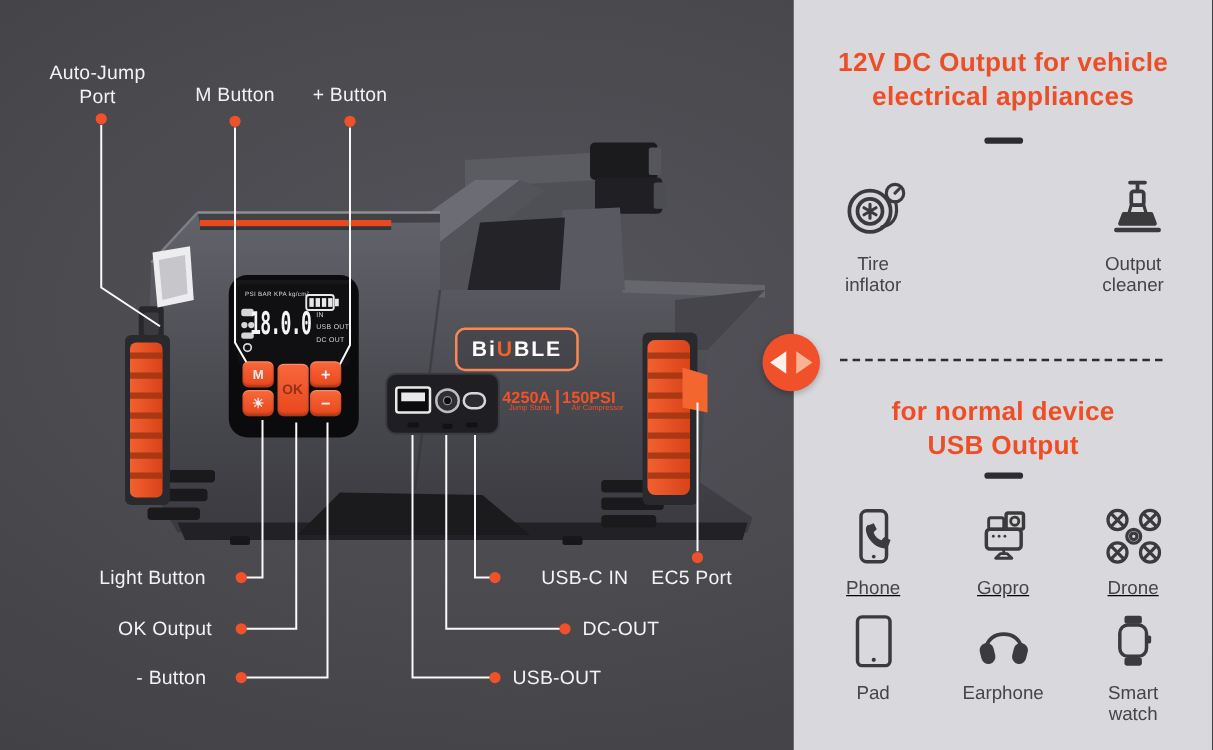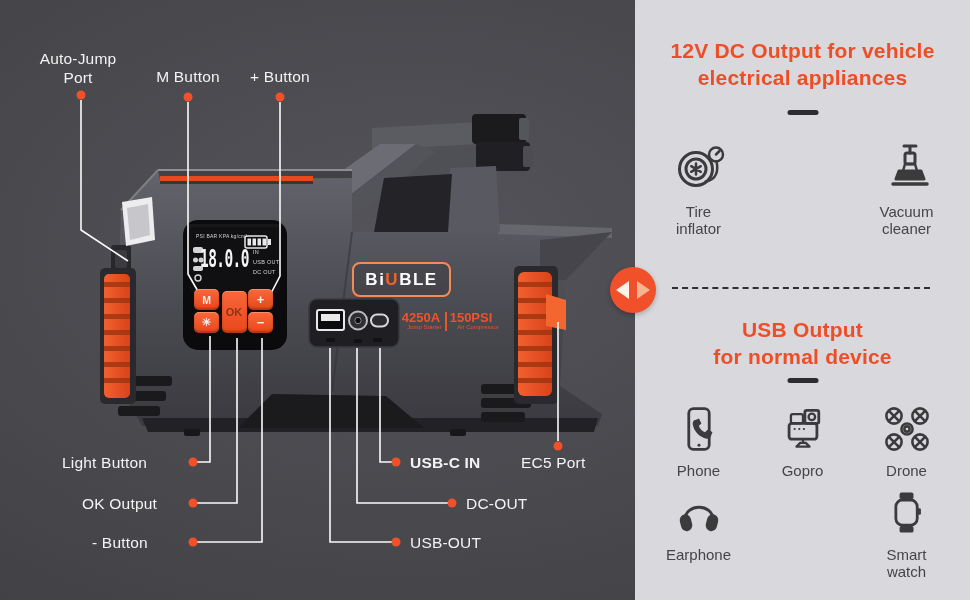--- a/index.html
+++ b/index.html
@@ -9,40 +9,40 @@
     font-family:"Liberation Sans",sans-serif;
     background:radial-gradient(ellipse at 42% 42%, #54545a 0%, #48484d 55%, #3e3e43 100%);
   }
   .abs{position:absolute;}
   
   .callout{
     position:absolute;color:#f3f3f4;font-size:15.5px;line-height:19px;
     letter-spacing:.2px;
   }
   .c-center{text-align:center;}
-  .c-right{text-align:left;}
+  .c-right{text-align:center;}
   
   .micro{
     position:absolute;color:#d6d6da;font-size:10px;white-space:nowrap;
     transform:scale(.5);transform-origin:0 0;letter-spacing:.5px;
   }
   #lcd-reading{
     position:absolute;left:200px;top:244px;color:#f4f4f6;
     font-family:"DejaVu Sans Mono",monospace;font-weight:bold;font-size:25px;
     letter-spacing:-1px;transform:scaleX(.58);transform-origin:0 0;white-space:nowrap;
   }
   .dev-btn{
     position:absolute;display:flex;align-items:center;justify-content:center;
     background:linear-gradient(180deg,#f8683a,#e8461c);border-radius:5px;
     color:#eeeef0;font-size:10.5px;font-weight:bold;
     box-shadow:inset 0 1px 0 rgba(255,255,255,.25), inset 0 -2px 2px rgba(0,0,0,.25);
   }
   #btn-ok{color:#8f3318;font-size:11px;}
   #logo-plate{
-    position:absolute;left:352px;top:262px;width:99px;height:35px;
+    position:absolute;left:364px;top:262px;width:99px;height:35px;
     border:2.5px solid #f58a56;border-radius:8px;background:rgba(12,12,14,.15);
     display:flex;align-items:center;justify-content:center;
     color:#fdfdfd;font-weight:bold;font-size:17px;letter-spacing:1.5px;
   }
   #logo-plate .accent{color:#f0622c;}
   #spec-block{
     position:absolute;left:398px;top:311px;width:96px;height:28px;
     display:flex;align-items:flex-start;color:#f0522a;
   }
   .spec-col{width:46px;text-align:center;}
@@ -289,21 +289,21 @@
       <div class="spec-sub">Air Compressor</div>
     </div>
   </div>
 
   <div class="callout c-center" style="left:30px;top:49px;width:96px;">Auto-Jump Port</div>
   <div class="callout c-center" style="left:148px;top:67px;width:80px;">M Button</div>
   <div class="callout c-center" style="left:240px;top:67px;width:80px;">+ Button</div>
   <div class="callout c-right" style="left:62px;top:453px;width:120px;">Light Button</div>
   <div class="callout c-right" style="left:82px;top:494px;width:100px;">OK Output</div>
   <div class="callout c-right" style="left:92px;top:533px;width:90px;">- Button</div>
-  <div class="callout" style="left:410px;top:453px;font-weight:bold;">USB-C IN</div>
+  <div class="callout" style="left:433px;top:453px;">USB-C IN</div>
   <div class="callout" style="left:466px;top:494px;">DC-OUT</div>
   <div class="callout" style="left:410px;top:533px;text-align:right;">USB-OUT</div>
   <div class="callout" style="left:521px;top:453px;">EC5 Port</div>
 
   <div id="panel">
 
     <div class="p-title" style="top:37px;">
       <div>12V DC Output for vehicle</div>
       <div>electrical appliances</div>
     </div>
@@ -330,33 +330,33 @@
           <svg width="56" height="56" viewBox="0 0 56 56">
               <g fill="none" stroke="#3b3b3d" stroke-width="3" stroke-linecap="round" stroke-linejoin="round">
             <path d="M25 6 H37 M31 6 V13"></path>
             <rect x="26" y="13" width="10" height="11" rx="2"></rect>
             <path d="M24 31 L26 24 H36 L38 31" stroke-width="2.5"></path>
             <path d="M20 31 H42 L45 39 H17 Z" fill="#3b3b3d"></path>
             <path d="M14 44 H48" stroke-width="3.5"></path>
           </g>
             </svg>
         </div>
-        <span class="p-label w64">Vacuum cleaner</span>
+        <span class="p-label w64">Output cleaner</span>
       </div>
     </div>
 
     <div class="p-divider"></div>
 
     <div class="p-title" style="top:316px;">
+      <div>for normal device</div>
       <div>USB Output</div>
-      <div>for normal device</div>
     </div>
     <div class="p-dash" style="top:378px;"></div>
 
-    <div class="p-row p-row-s2" style="top:403px;">
+    <div class="p-row p-row-s2" style="top:403px;text-decoration:underline;">
       <div class="p-item">
         <div class="p-icon">
           <svg width="52" height="52" viewBox="0 0 56 56">
             <rect x="17" y="6" width="22" height="44" rx="5" fill="none" stroke="#3b3b3d" stroke-width="3"></rect>
             <path d="M23.5 18.5 l4.5 -1.8 2.6 5.3 -2.7 2.6 c0.9 3.4 3.4 5.9 6.7 6.9 l2.5 -2.8 5.4 2.5 -1.7 4.6 c-0.7 1.9 -2.6 3 -4.6 2.6 c-7.6 -1.6 -13.4 -7.5 -14.9 -15 c-0.4 -1.9 0.2 -3.9 1.7 -5.2 z" fill="#3b3b3d"></path>
             <circle cx="28" cy="45.5" r="1.6" fill="#3b3b3d"></circle>
           </svg>
         </div>
         <span class="p-label">Phone</span>
       </div>
@@ -395,20 +395,29 @@
             </svg>
         </div>
         <span class="p-label">Drone</span>
       </div>
     </div>
 
     <div class="p-row p-row-s2" style="top:487px;">
       <div class="p-item">
         <div class="p-icon">
           <svg width="52" height="52" viewBox="0 0 56 56">
+            <rect x="14" y="7" width="28" height="42" rx="4" fill="none" stroke="#3b3b3d" stroke-width="3"></rect>
+            <circle cx="28" cy="44" r="1.8" fill="#3b3b3d"></circle>
+          </svg>
+        </div>
+        <span class="p-label">Pad</span>
+      </div>
+      <div class="p-item">
+        <div class="p-icon">
+          <svg width="52" height="52" viewBox="0 0 56 56">
               <g fill="none" stroke="#3b3b3d" stroke-width="3.2" stroke-linecap="round">
             <path d="M13 35 C13 17.5 43 17.5 43 35"></path>
             <rect x="9.5" y="31" width="9" height="15" rx="4.5" fill="#3b3b3d" transform="rotate(-14 14 38.5)"></rect>
             <rect x="37.5" y="31" width="9" height="15" rx="4.5" fill="#3b3b3d" transform="rotate(14 42 38.5)"></rect>
           </g>
             </svg>
         </div>
         <span class="p-label">Earphone</span>
       </div>
       <div class="p-item">

